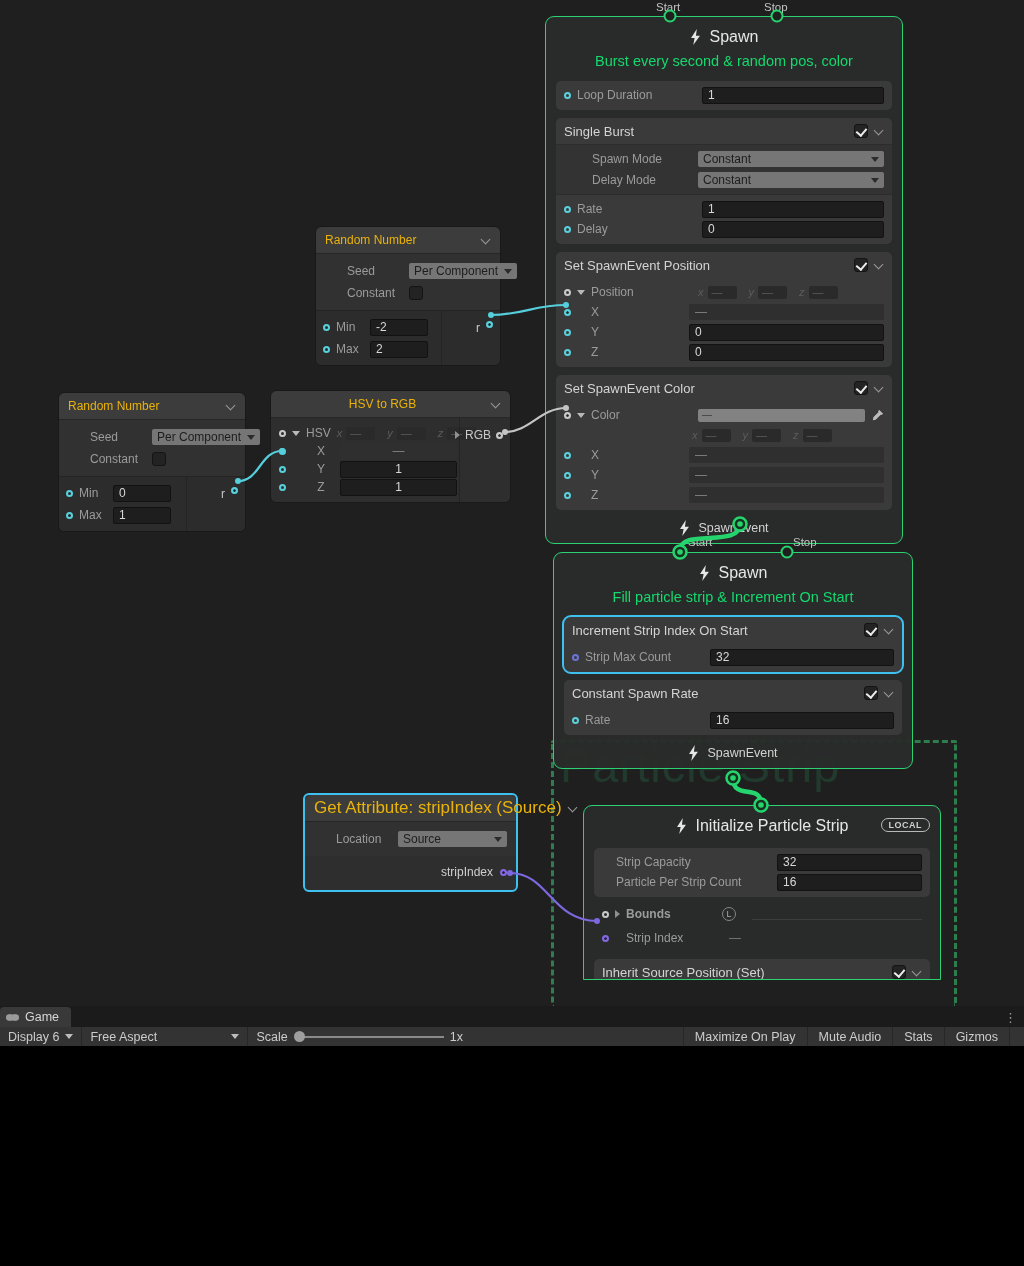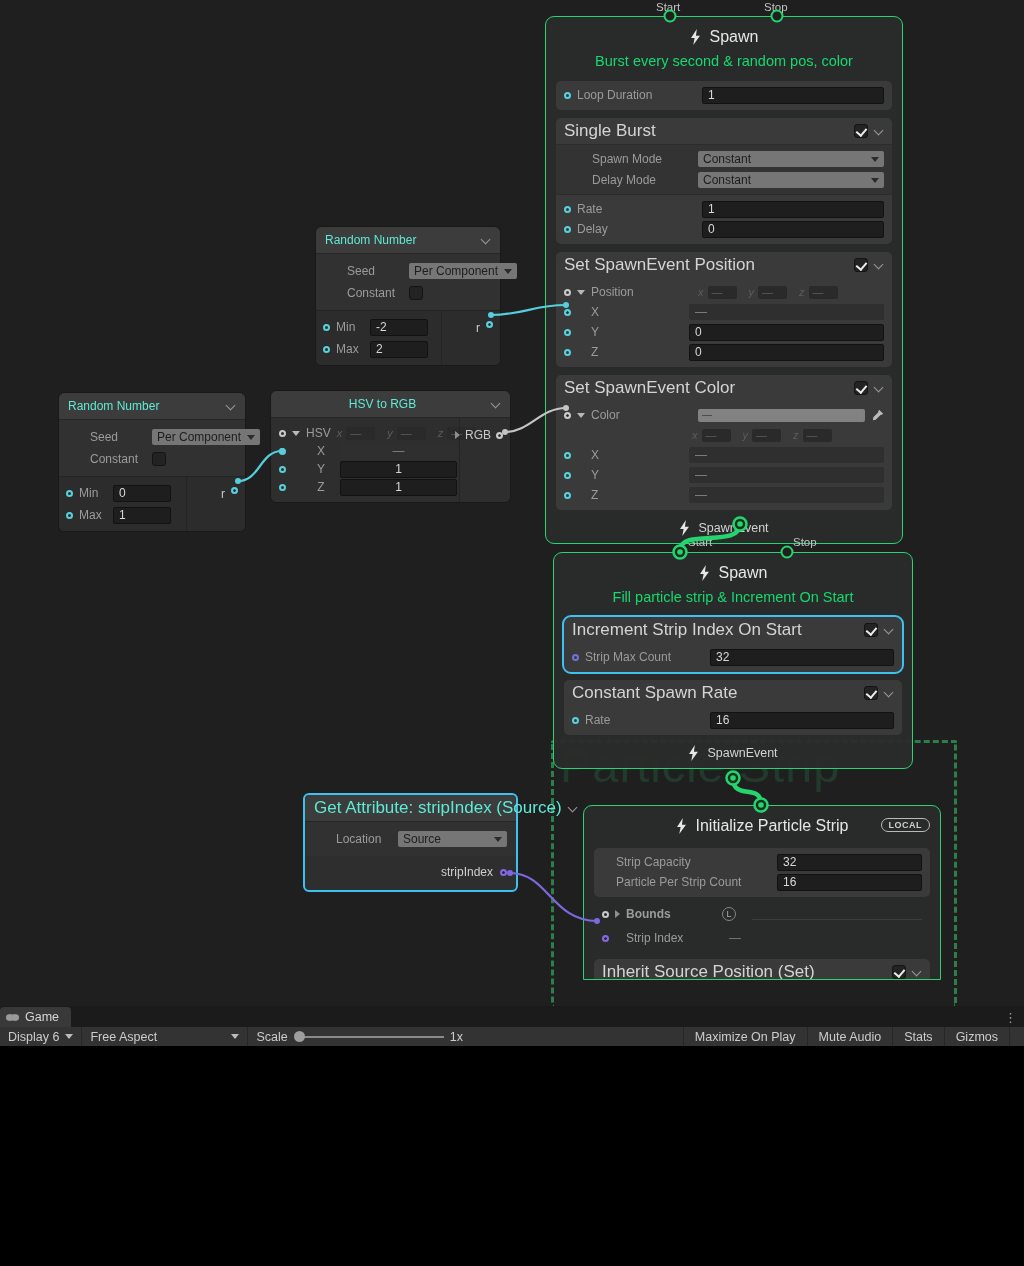--- a/index.html
+++ b/index.html
@@ -24,21 +24,21 @@
   .ctx-foot { display:flex; align-items:center; justify-content:center; gap:8px; height:26px;
     margin-top:5px; color:#d2d2d2; font-size:12.5px; }
   .bolt { width:11px; height:16px; flex:none; }
   .badge { position:absolute; right:10px; top:12px; border:1.5px solid #b9b9b9; border-radius:9px;
     color:#cfcfcf; font-size:9px; font-weight:bold; letter-spacing:0.5px; padding:1px 7px; }
 
   
   .block { background:#3a3a3a; border-radius:5px; margin:8px 10px 0; overflow:hidden; }
   .block.sel { outline:2.5px solid #3fc1f0; outline-offset:0px; border-radius:7px; }
   .bhead { display:flex; align-items:center; height:26px; padding:0 8px; gap:6px;
-    color:#d4d4d4; font-size:17px; }
+    color:#d4d4d4; font-size:13px; }
   .bhead .btitle { flex:1; }
   .bsettings { background:#333333; border-top:1px solid #2c2c2c; border-bottom:1px solid #2c2c2c;
     padding:5px 8px; display:flex; flex-direction:column; gap:3px; }
   .srow { display:flex; align-items:center; gap:6px; height:18px; }
   .srow .lbl { margin-left:28px; width:100px; flex:none; }
   .brows { padding:5px 8px 6px; display:flex; flex-direction:column; gap:2px; }
   .prow { display:flex; align-items:center; gap:6px; min-height:18px; font-size:12px; color:#9b9b9b; }
   .lbl { color:#9b9b9b; font-size:12px; }
   .grow { flex:1; }
   .w120 { width:119px; flex:none; }
@@ -82,21 +82,21 @@
   .lcircle { width:14px; height:14px; border:1px solid #858585; border-radius:50%; font-size:9px;
     color:#ababab; display:flex; align-items:center; justify-content:center; margin-left:12px; flex:none; }
   .uline { flex:1; border-bottom:1px solid #3d3d3d; height:11px; margin-left:10px; }
 
   
   .op { position:absolute; background:#2e2e2e; border:1px solid #191919; border-radius:6px;
     z-index:10; font-size:12px; color:#c6c6c6; }
   .op.sel { border:2px solid #3fc1f0; }
   .op-head { display:flex; align-items:center; height:27px; padding:0 9px; background:#3c3c3c;
     border-radius:6px 6px 0 0; border-bottom:1px solid #262626; gap:6px; }
-  .op-head .t { flex:1; color:#5eead4; white-space:nowrap; }
+  .op-head .t { flex:1; color:#eab308; white-space:nowrap; }
   .op-settings { padding:8px 9px; display:flex; flex-direction:column; gap:4px; background:#313131; }
   .op-settings .srow .lbl { margin-left:22px; width:56px; }
   .op-bottom { display:flex; border-top:1px solid #242424; background:#2c2c2c; border-radius:0 0 6px 6px; }
   .op-ins { flex:1; padding:7px 7px; display:flex; flex-direction:column; gap:4px; border-right:1px solid #242424; }
   .op-ins .prow .lbl { width:28px; flex:none; color:#9b9b9b; }
   .op-ins .field { width:58px; }
   .op-outs { width:58px; display:flex; align-items:flex-start; justify-content:flex-end;
     padding:10px 7px 0 0; gap:6px; color:#c9c9c9; }
   .op-body { position:relative; padding:6px 8px; }
   .op-body .vdiv { position:absolute; right:50px; top:0; bottom:0; width:1px; background:#242424; }

